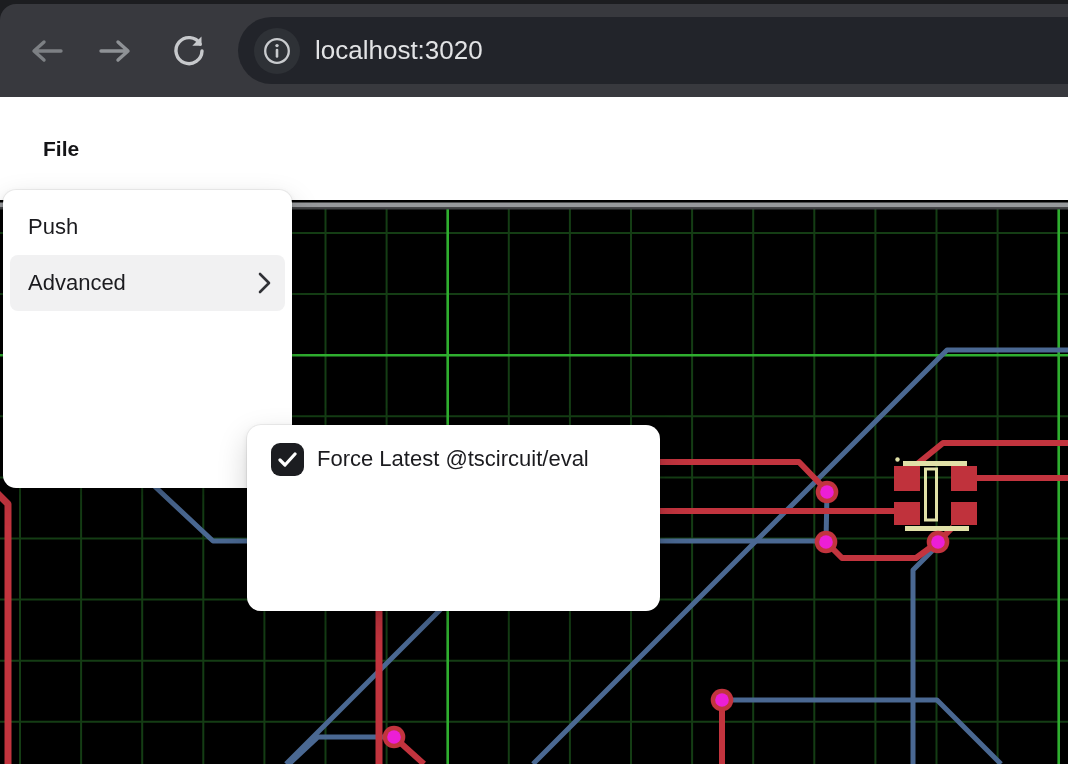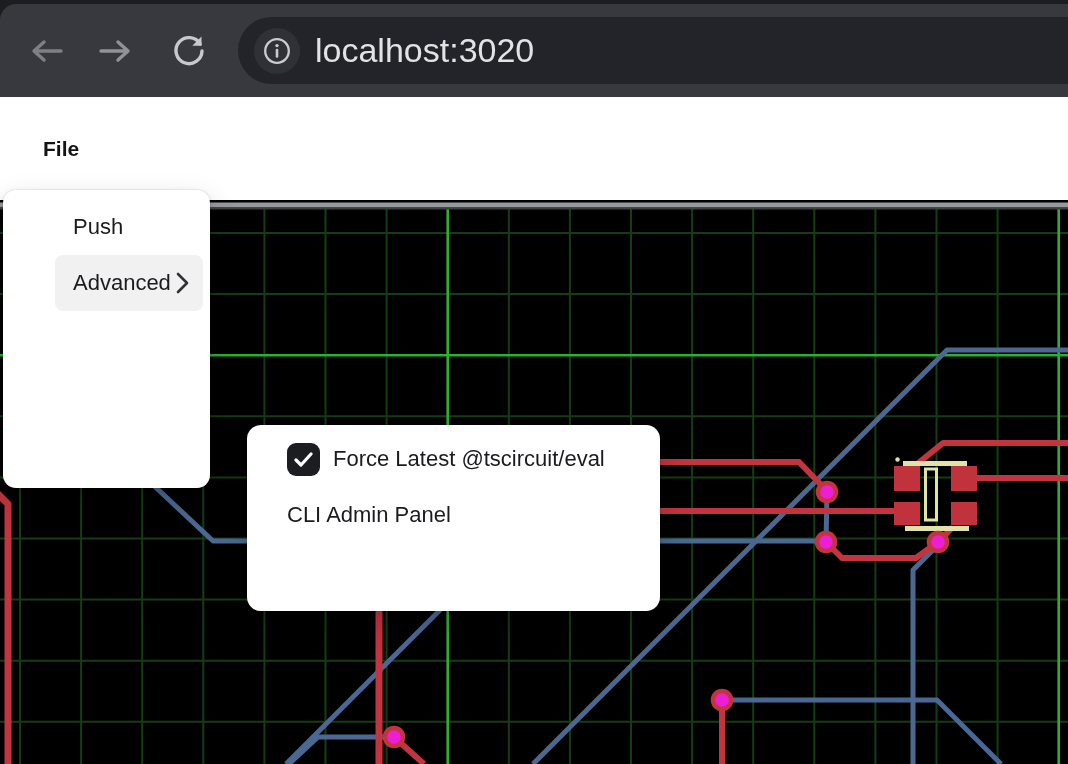--- a/index.html
+++ b/index.html
@@ -10,42 +10,41 @@
   }
   
   .chrome{position:absolute;left:0;top:0;width:1068px;height:97px;background:#1c1d20;z-index:5;}
   .chrome-panel{position:absolute;left:0;top:4px;right:0;bottom:0;background:#38393e;border-top-left-radius:16px;}
   .nav-btn{position:absolute;top:0;height:93px;display:flex;align-items:center;justify-content:center;cursor:pointer;}
   .nav-back{left:28px;width:38px;}
   .nav-fwd{left:96px;width:38px;}
   .nav-reload{left:170px;width:38px;}
   .url-pill{position:absolute;left:238px;top:13px;height:67px;right:-36px;border-radius:34px;background:#22242a;display:flex;align-items:center;}
   .info-disc{width:46px;height:46px;border-radius:50%;background:#2e3136;margin-left:16px;display:flex;align-items:center;justify-content:center;flex:0 0 auto;cursor:pointer;}
-  .url-text{margin-left:15px;font-size:34px;color:#e2e3e5;white-space:nowrap;}
+  .url-text{margin-left:15px;font-size:26px;color:#e2e3e5;white-space:nowrap;}
   
   .file-label{position:absolute;left:43px;top:137px;font-size:21px;font-weight:700;color:#141417;z-index:6;cursor:pointer;}
   
   .pcb{position:absolute;left:0;top:200px;z-index:1;display:block;}
   
   .file-menu{
-    position:absolute;left:3px;top:190px;width:207px;height:298px;box-sizing:border-box;
+    position:absolute;left:3px;top:190px;width:289px;height:298px;box-sizing:border-box;
     background:#fff;border-radius:13px;padding-top:9px;z-index:30;
     box-shadow:0 0 0 1px rgba(0,0,0,.05),0 2px 6px rgba(0,0,0,.08),0 12px 30px rgba(0,0,0,.18);
-    padding-left:45px;
   }
   .menu-item{height:56px;margin:0 7px;padding:0 14px 0 18px;display:flex;align-items:center;
     border-radius:8px;font-size:22px;color:#1b1b1f;cursor:pointer;}
   .menu-item.highlighted{background:#f1f1f2;text-align:center;}
   .chev{margin-left:auto;display:flex;align-items:center;}
   .submenu{
     position:absolute;left:247px;top:425px;width:413px;height:186px;box-sizing:border-box;
     background:#fff;border-radius:14px;padding-top:6px;z-index:31;
     box-shadow:0 0 0 1px rgba(0,0,0,.05),0 2px 6px rgba(0,0,0,.08),0 12px 30px rgba(0,0,0,.18);
   }
-  .submenu-item{height:56px;display:flex;align-items:center;padding:0 40px;font-size:22px;color:#1b1b1f;cursor:pointer;white-space:nowrap;}
+  .submenu-item{height:56px;display:flex;align-items:center;padding:0 24px;font-size:22px;color:#1b1b1f;cursor:pointer;white-space:nowrap;}
   .checkbox{width:33px;height:33px;border-radius:9px;background:#1c1d21;display:flex;align-items:center;justify-content:center;margin-right:13px;flex:0 0 auto;cursor:pointer;}
 </style>
 </head>
 <body>
 
 <svg class="pcb" width="1068" height="564" viewBox="0 200 1068 564" xmlns="http://www.w3.org/2000/svg">
   <rect x="0" y="200" width="1068" height="564" fill="#000000"></rect>
 
   <g stroke="#143d14" stroke-width="2">
     <path d="M20 208V764M81.1 208V764M142.2 208V764M203.3 208V764M264.4 208V764M325.5 208V764M386.6 208V764M508.8 208V764M569.9 208V764M631 208V764M692.1 208V764M753.2 208V764M814.3 208V764M875.4 208V764M936.5 208V764M997.6 208V764"></path>
@@ -175,16 +174,13 @@
 
 <div class="submenu">
   <div class="submenu-item">
     <span class="checkbox">
       <svg width="19" height="15" viewBox="0 0 19 15">
           <path d="M2 8l5 5L17 2" fill="none" stroke="#ffffff" stroke-width="3.2" stroke-linecap="round" stroke-linejoin="round"></path>
         </svg>
     </span>
     <span>Force Latest @tscircuit/eval</span>
   </div>
-  <div class="submenu-item">
-    <span>CLI Admin Panel</span>
-  </div>
 </div>
 
 </body></html>

